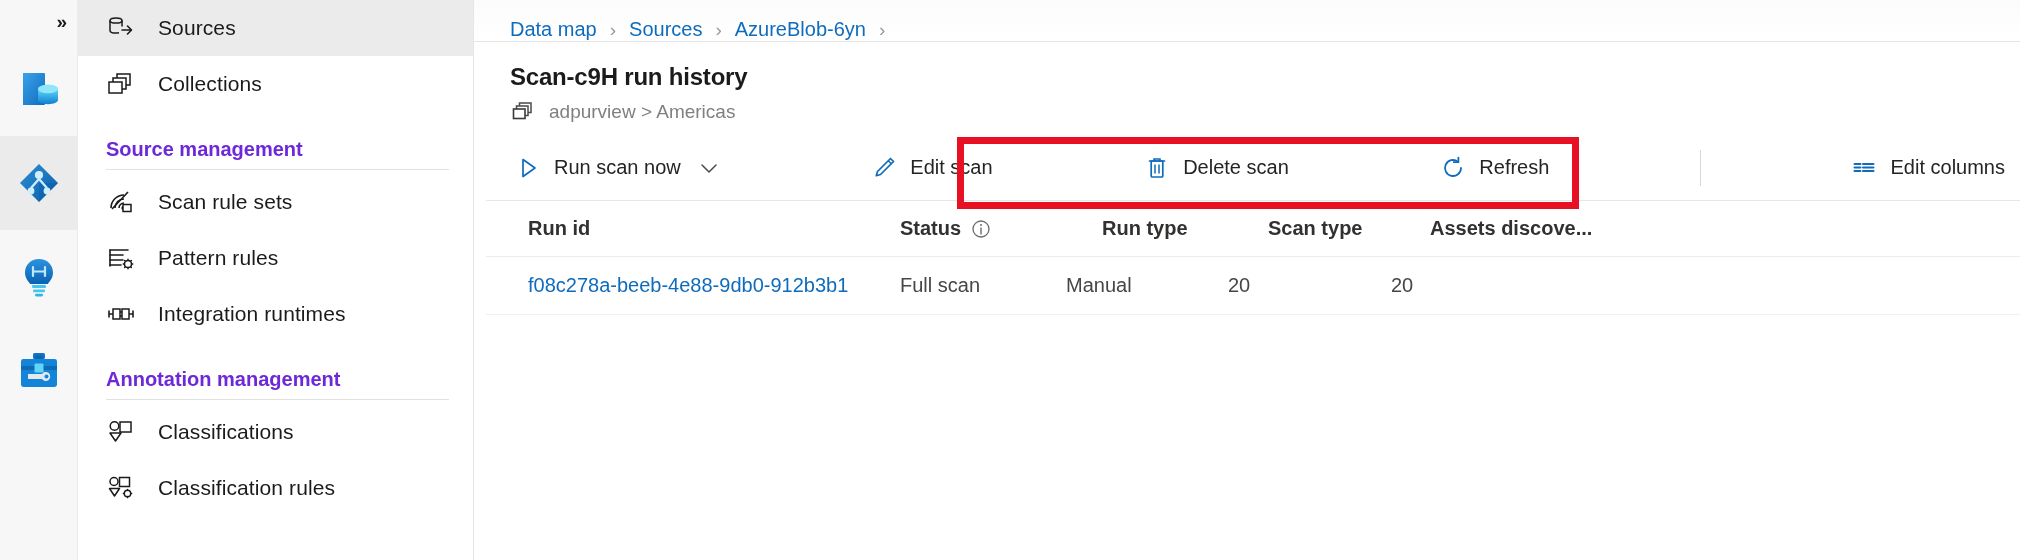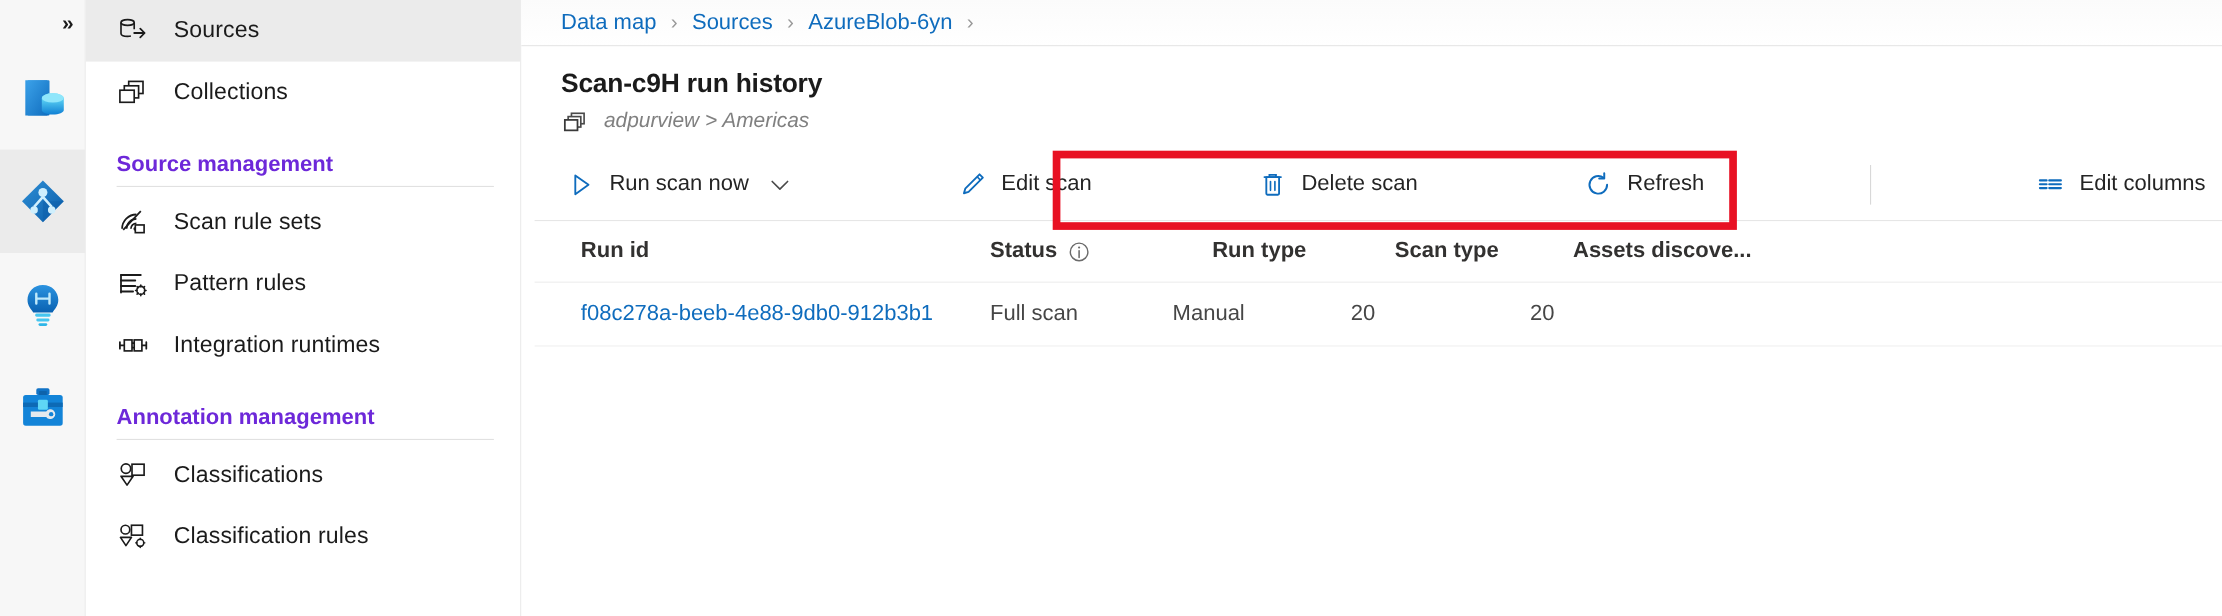--- a/index.html
+++ b/index.html
@@ -58,41 +58,40 @@
     padding: 26px 0 8px 28px;
   }
   .nav-rule {
     height: 1px; background: #e1e1e1; margin: 0 24px 4px 28px;
   }
 
   
   .main { flex: 1 1 auto; height: 560px; position: relative; background:#fff; min-width:0; }
 
   .crumbbar {
-    height: 42px; display: flex; align-items: center;
+    height: 42px; display: flex; align-items: flex-end;
     padding-left: 36px; gap: 0px;
     background: linear-gradient(to bottom, #fbfbfb 0%, #ffffff 100%);
     border-bottom: 1px solid #e6e6e6;
   }
   .crumb {
     font-size: 20px; color: #0f6cbd; cursor: pointer; white-space: nowrap;
   }
   .crumb-sep {
     font-size: 19px; color: #9a9a9a; margin: 0 13px; user-select:none;
   }
 
   .page-head { padding: 22px 0 0 36px; }
   .page-title {
     font-size: 24px; font-weight: 600; color: #1b1b1b;
     letter-spacing: -.2px; line-height: 1.1; margin: 0;
   }
   .page-sub {
-    display: flex; align-items: flex-start; gap: 13px;
+    display: flex; align-items: center; gap: 13px;
     margin-top: 9px;
-    font-style: italic;
   }
   .page-sub-text { font-size: 19px; color: #808080; }
 
   
   .cmdwrap { position: relative; margin-top: 10px; }
   .cmdbar {
     height: 66px; display: flex; align-items: center;
     padding-left: 14px;
     border-bottom: 1px solid #e6e6e6;
     margin-left: 12px;

